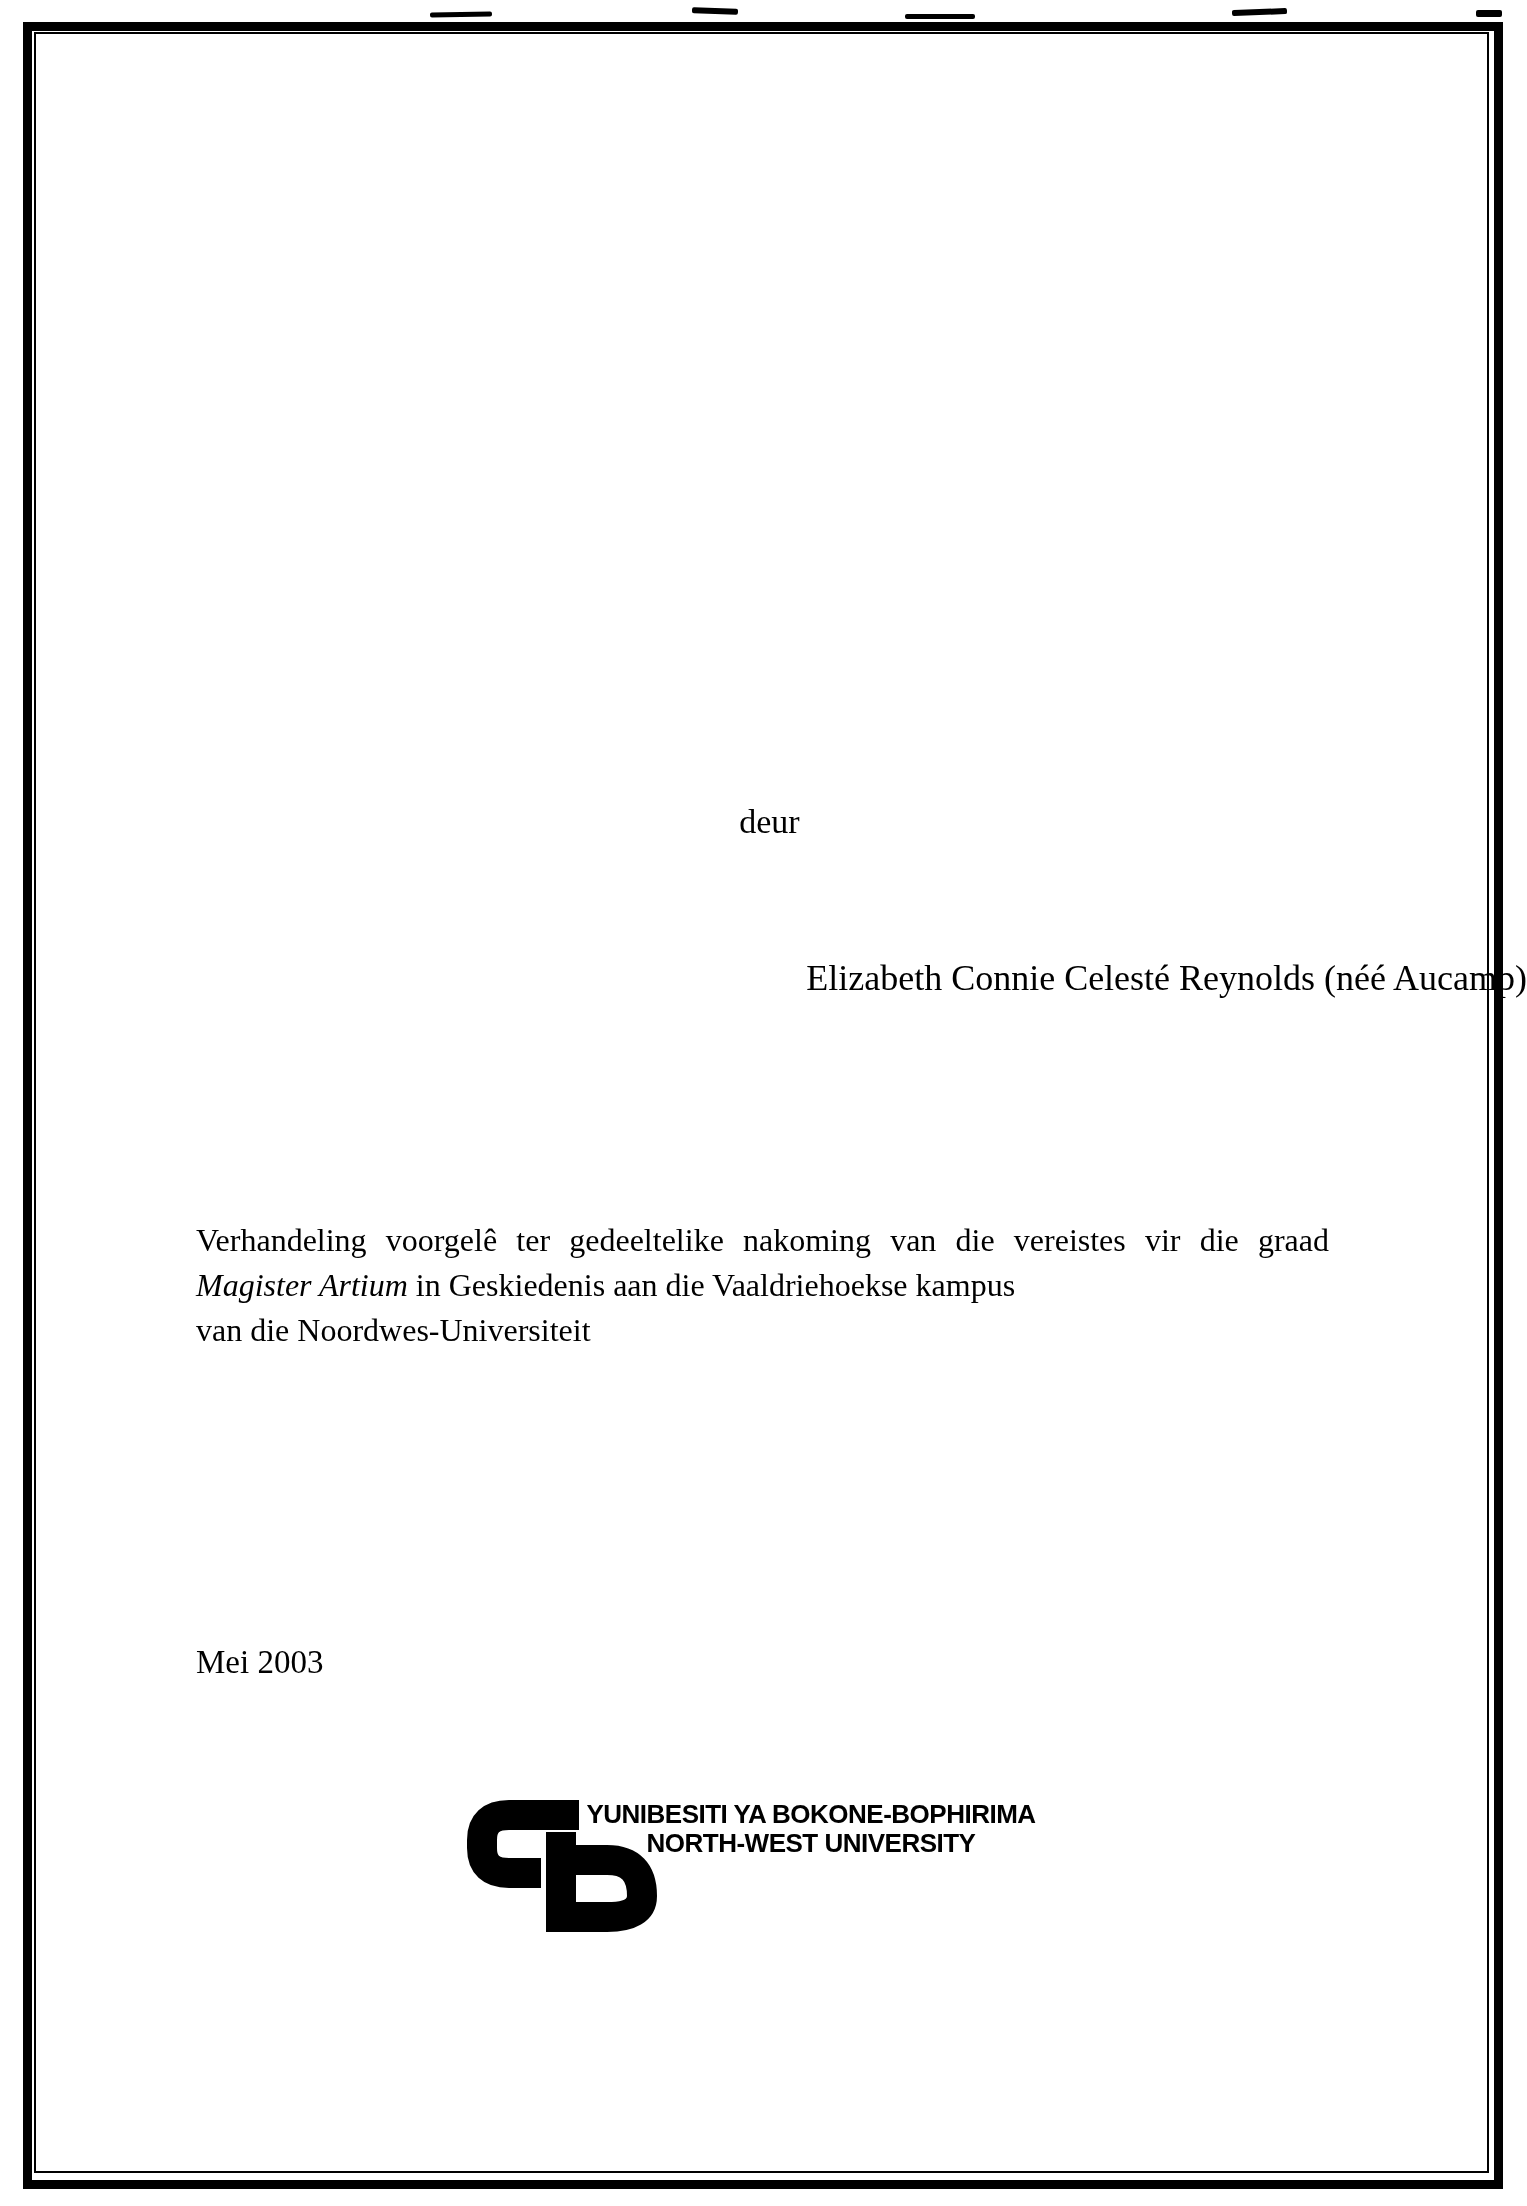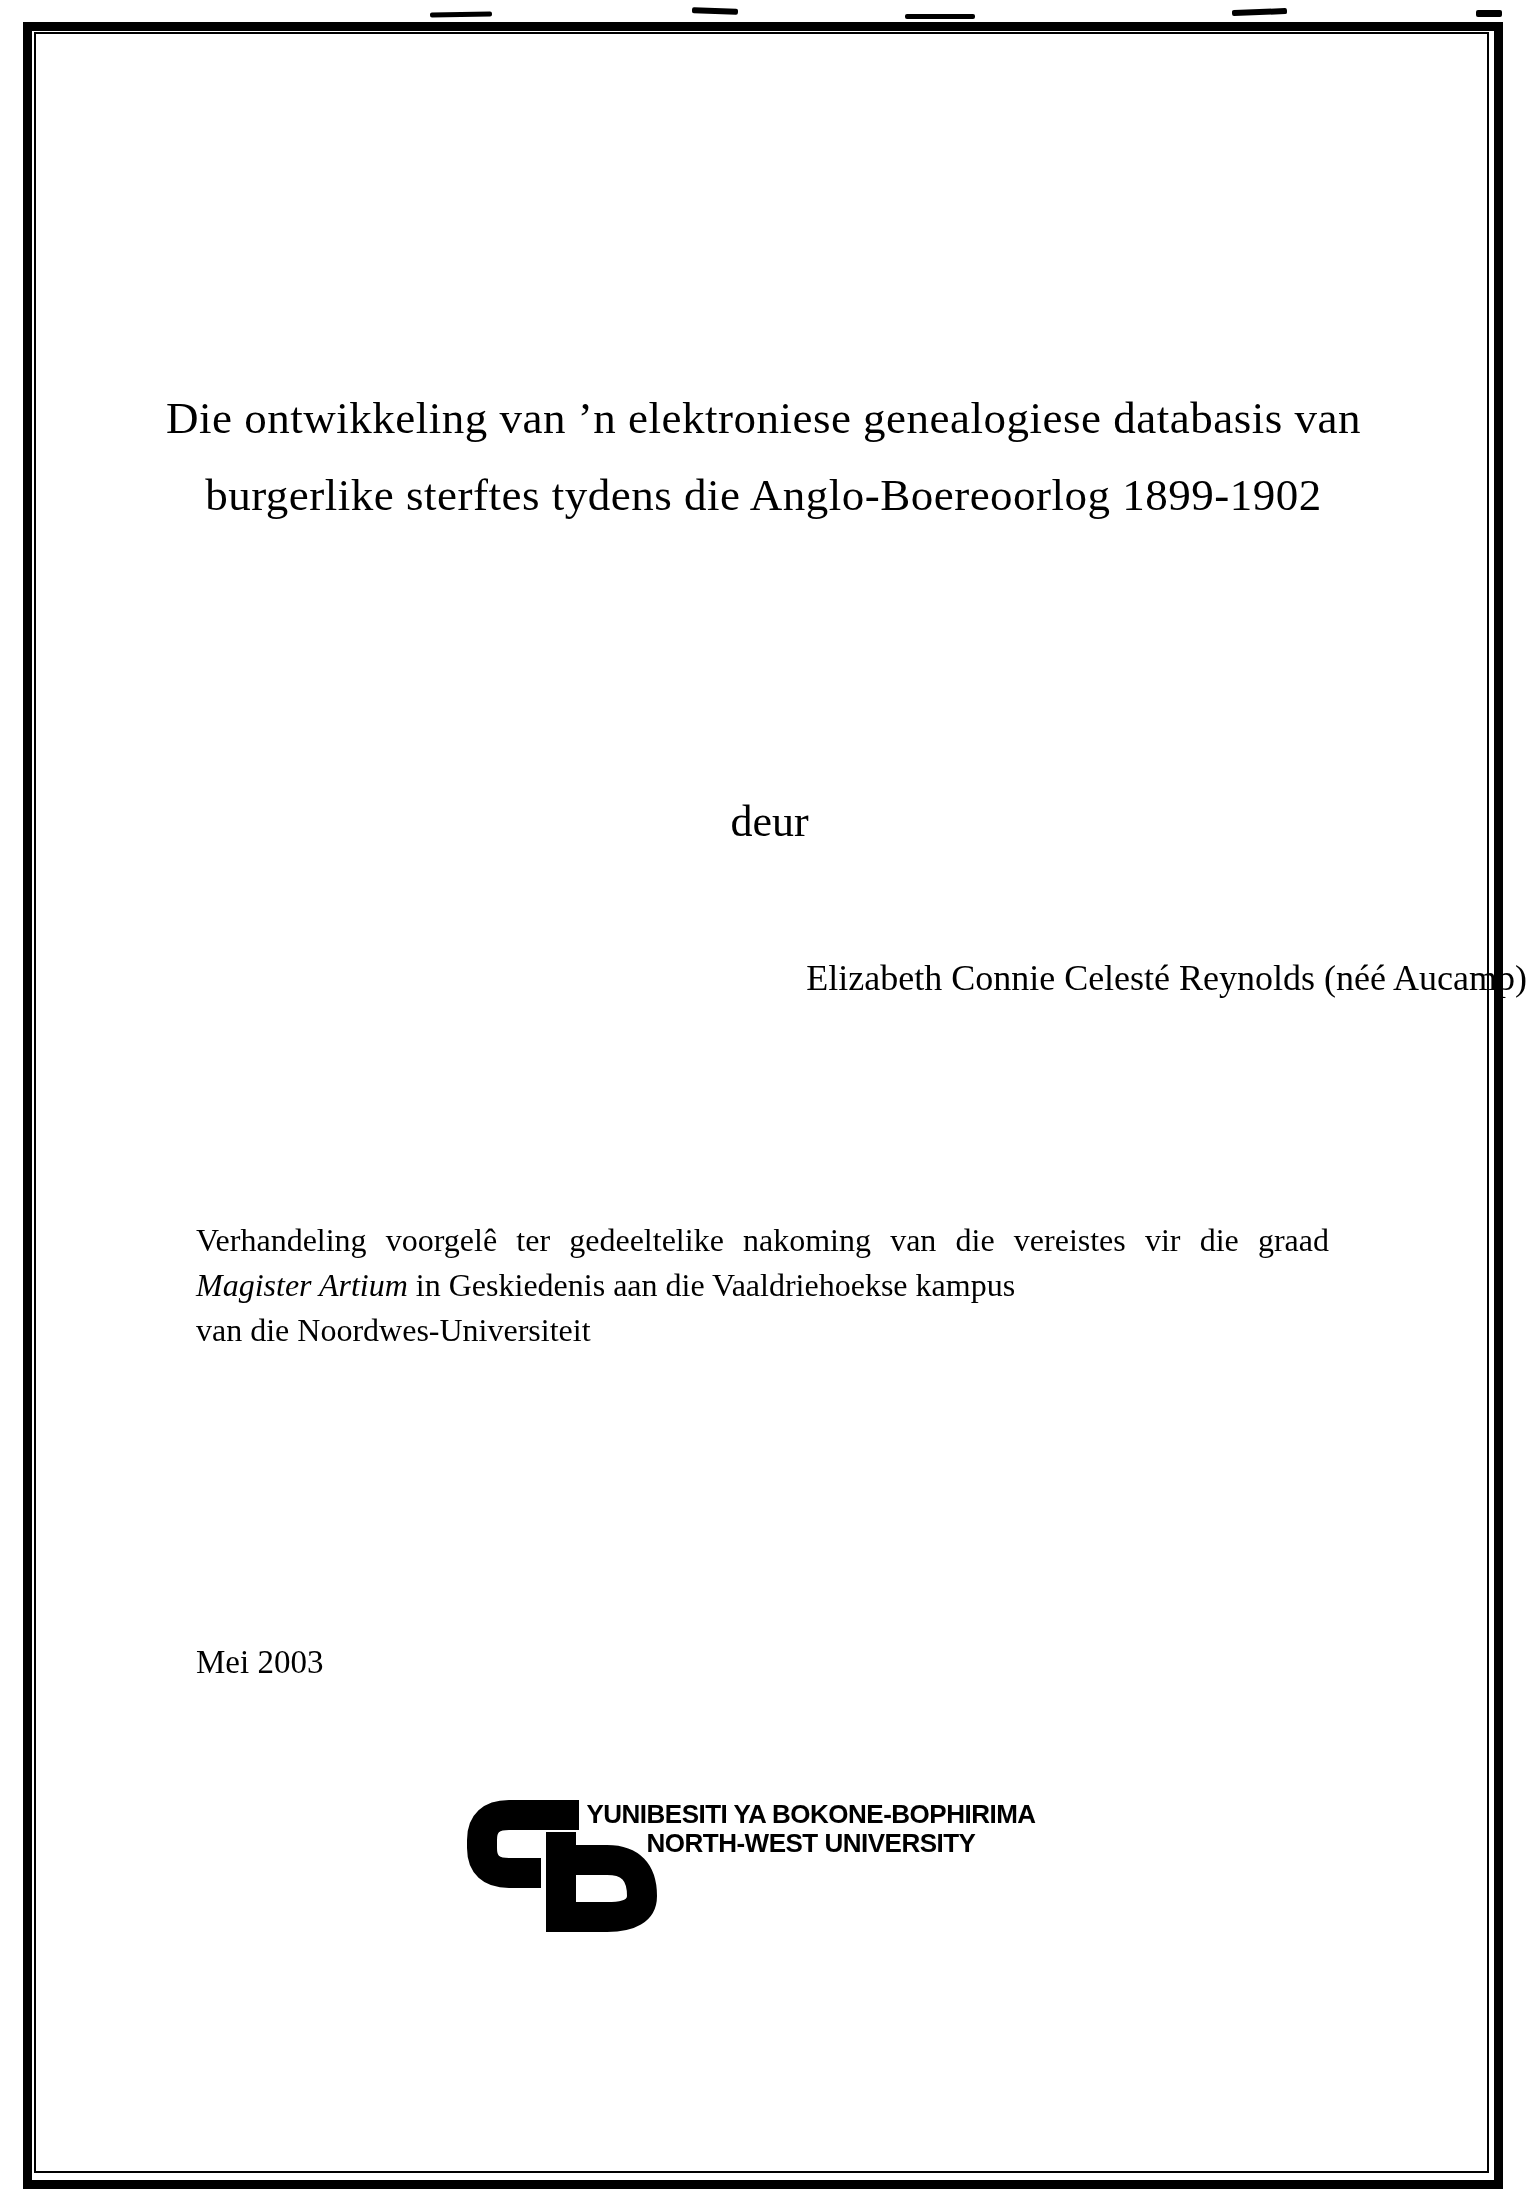--- a/index.html
+++ b/index.html
@@ -51,21 +51,21 @@
     font-weight: 400;
     line-height: 77px;
     letter-spacing: 0.5px;
   }
   .title .tline { display: block; }
 
   .byline {
     position: absolute;
     left: 0; right: 0; top: 802px;
     text-align: center;
-    font-size: 44px;
+    font-size: 34px;
     line-height: 40px;
     padding-left: 12px;
   }
 
   .author {
     position: absolute;
     left: 30px; right: 0; top: 956px;
     text-align: right;
     font-size: 36px;
     line-height: 44px;
@@ -114,24 +114,20 @@
 
   <div class="frame-outer"></div>
   <div class="frame-inner"></div>
 
   <div class="smudge s1"></div>
   <div class="smudge s2"></div>
   <div class="smudge s3"></div>
   <div class="smudge s4"></div>
   <div class="smudge s5"></div>
 
-  <h1 class="title">
-    <span class="tline">Die ontwikkeling van ’n elektroniese genealogiese databasis van</span>
-    <span class="tline">burgerlike sterftes tydens die Anglo-Boereoorlog 1899-1902</span>
-  </h1>
 
   <div class="byline">deur</div>
 
   <div class="author">Elizabeth Connie Celesté Reynolds (néé Aucamp)</div>
 
   <p class="statement"><span>Verhandeling voorgelê ter gedeeltelike nakoming van die vereistes vir die graad </span><em>Magister Artium</em><span> in Geskiedenis aan die Vaaldriehoekse kampus</span><br><span>van die Noordwes-Universiteit</span></p>
 
   <div class="supervisor-block">
     <div>Mei 2003</div>
   </div>

